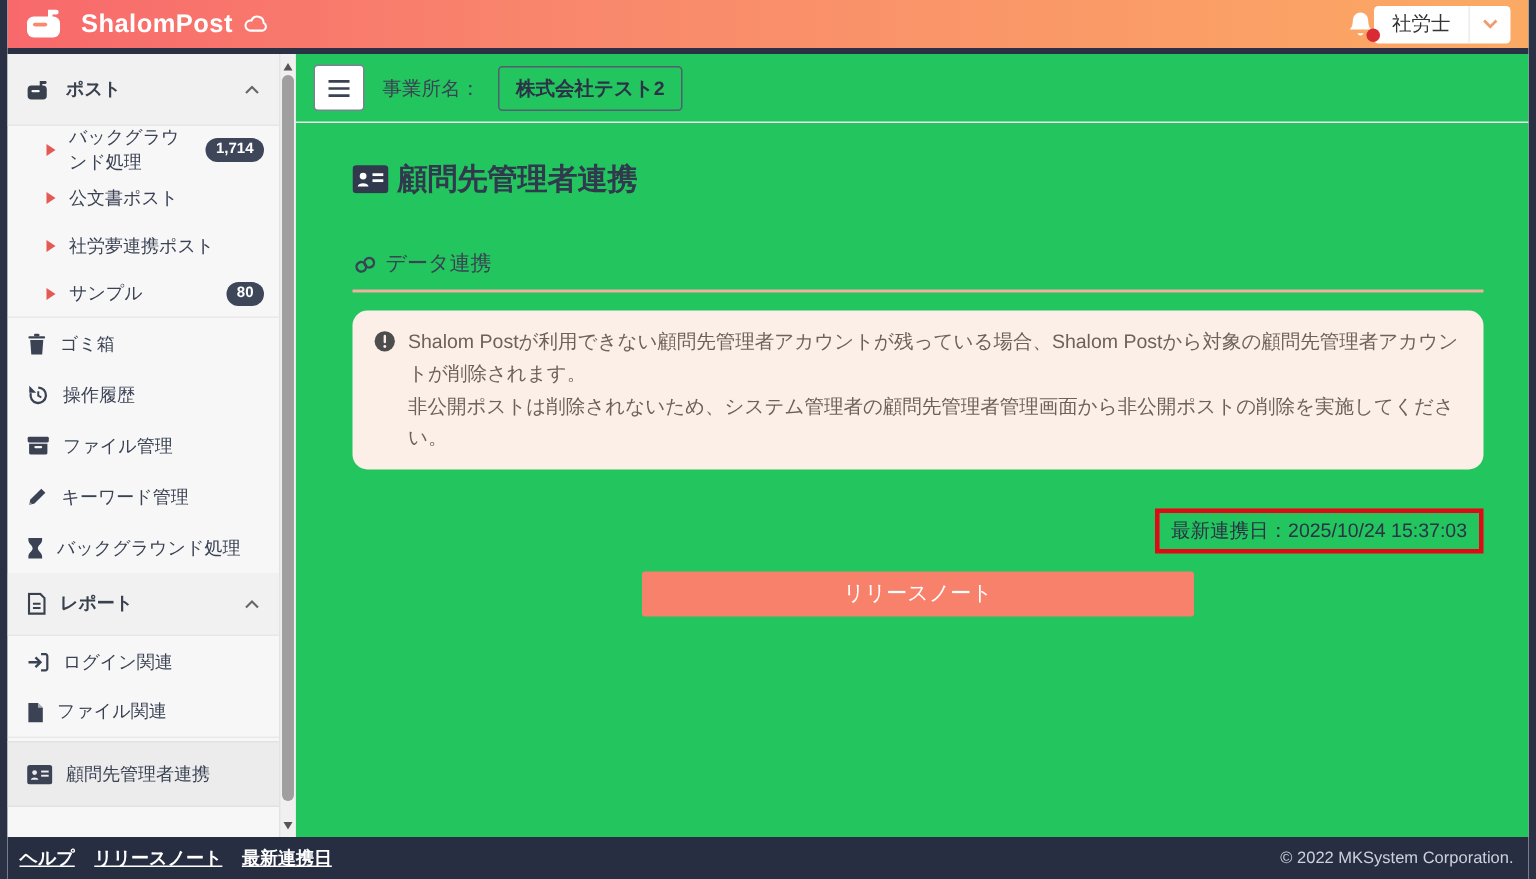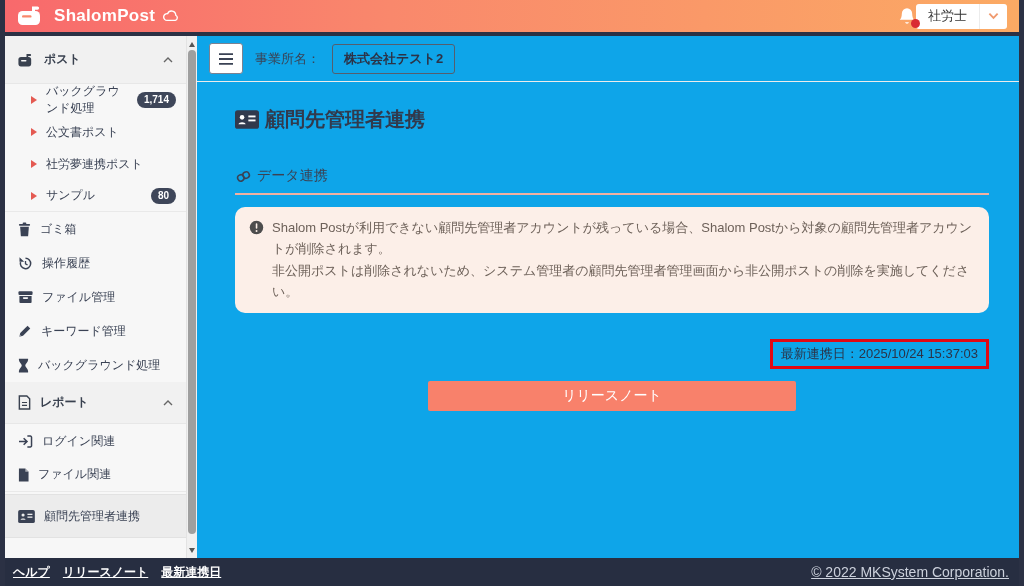--- a/index.html
+++ b/index.html
@@ -44,21 +44,21 @@
 
   
   .sbar { position:absolute; top:0; right:0; bottom:0; width:11px; background:#f0f0f0; border-left:1px solid #e3e3e3; }
   .sbar-up, .sbar-down { position:absolute; left:0; right:0; height:12px; display:flex; align-items:center; justify-content:center; cursor:pointer; }
   .sbar-up { top:2px; } .sbar-down { bottom:2px; }
   .arr-up { width:0; height:0; border-left:3.5px solid transparent; border-right:3.5px solid transparent; border-bottom:5px solid #555; }
   .arr-down { width:0; height:0; border-left:3.5px solid transparent; border-right:3.5px solid transparent; border-top:5px solid #555; }
   .sbar-thumb { position:absolute; top:14px; bottom:24px; left:1px; width:8px; background:#9f9f9f; border-radius:4px; cursor:pointer; }
 
   
-  .content { flex:1 1 auto; display:flex; flex-direction:column; background:#0ea5e9; min-width:0; }
+  .content { flex:1 1 auto; display:flex; flex-direction:column; background:#22c55e; min-width:0; }
   .content-topbar { height:46px; flex:0 0 46px; display:flex; align-items:center; gap:12px; padding:0 12px;
                     border-bottom:1px solid #ececec; }
   .hamburger { width:34px; height:31px; border:1px solid #7a8292; background:#fff; border-radius:3px;
                display:flex; align-items:center; justify-content:center; cursor:pointer; padding:0; }
   .office-label { font-size:13px; color:#3a4254; }
   .office-name { border:1px solid #555e6e; border-radius:3px; padding:5px 11px; font-size:13px; font-weight:700; color:#2c3347; }
 
   .content-inner { padding:24px 30px 0 38px; }
   .page-title { margin:0; display:flex; align-items:center; gap:6px; font-size:20px; font-weight:700; color:#313a4d; }
   .section-head { margin-top:34px; display:flex; align-items:center; gap:5px; font-size:14px; color:#3a4254;
@@ -70,21 +70,21 @@
   .sync-box { display:inline-block; border:3px solid #e10914; padding:3px 8px; font-size:13px; color:#2c3347; }
   .btn-row { margin-top:12px; text-align:center; }
   .start-btn { width:368px; height:30px; background:#f8816b; color:#fff; border:none; border-radius:2px;
                font-size:14px; cursor:pointer; font-family:inherit; }
 
   
   .footer { height:28px; flex:0 0 28px; background:#272e41; display:flex; align-items:center;
             justify-content:space-between; padding:0 10px 0 8px; }
   .f-links { display:flex; gap:13px; }
   .f-links a { color:#fff; font-size:12px; font-weight:700; text-decoration:underline; cursor:pointer; }
-  .copyright { color:#ccd1dc; font-size:14px;text-decoration:underline; }
+  .copyright { color:#ccd1dc; font-size:11px; }
 </style>
 </head>
 <body>
 
 <div class="page">
 
   <header class="topbar">
     <div class="logo">
       <span class="ic">
         <svg width="30" height="24" viewBox="0 0 30 24">

